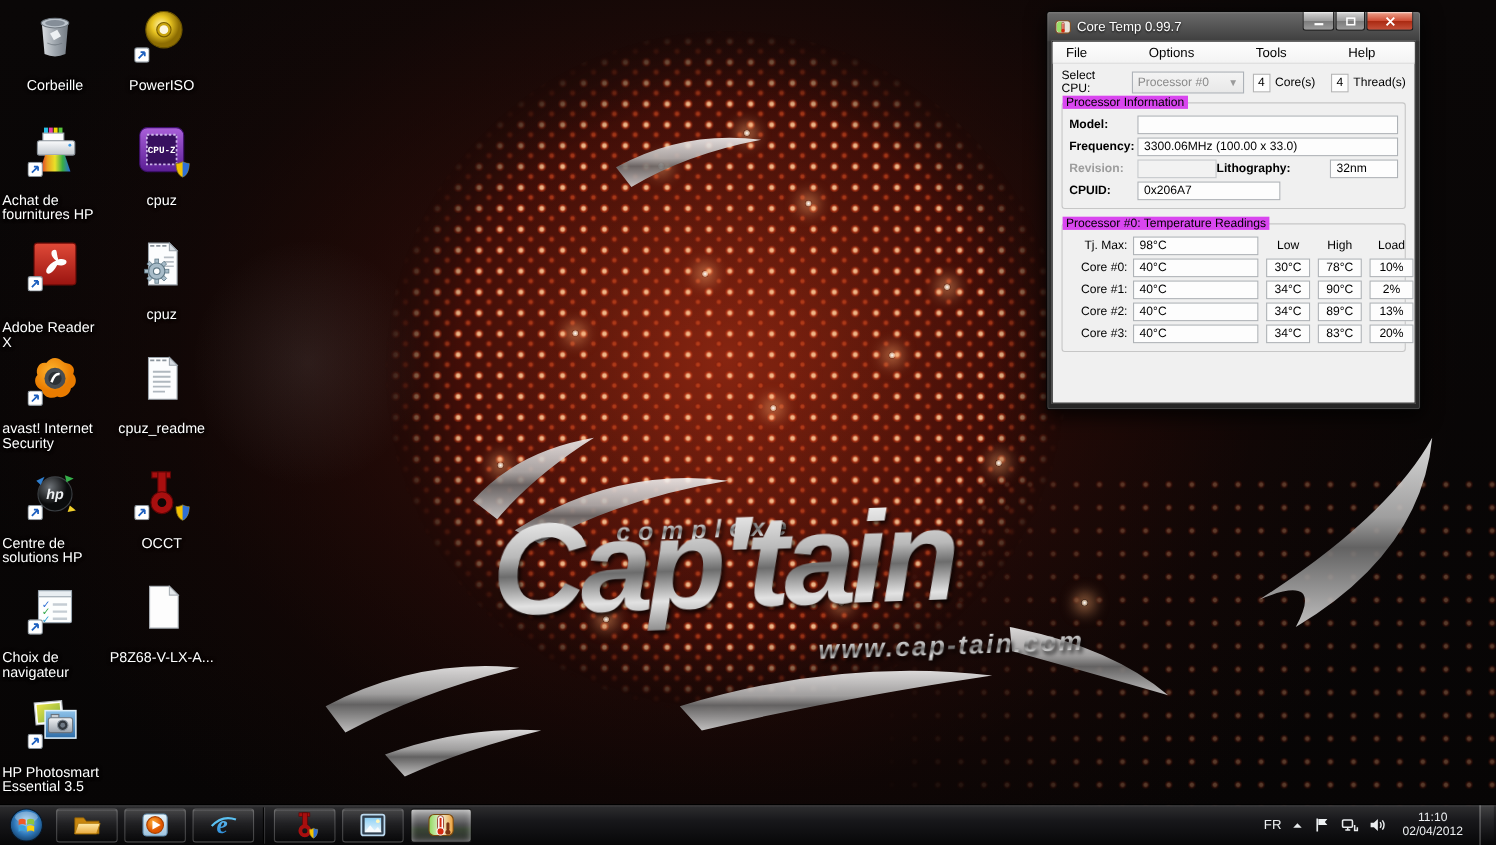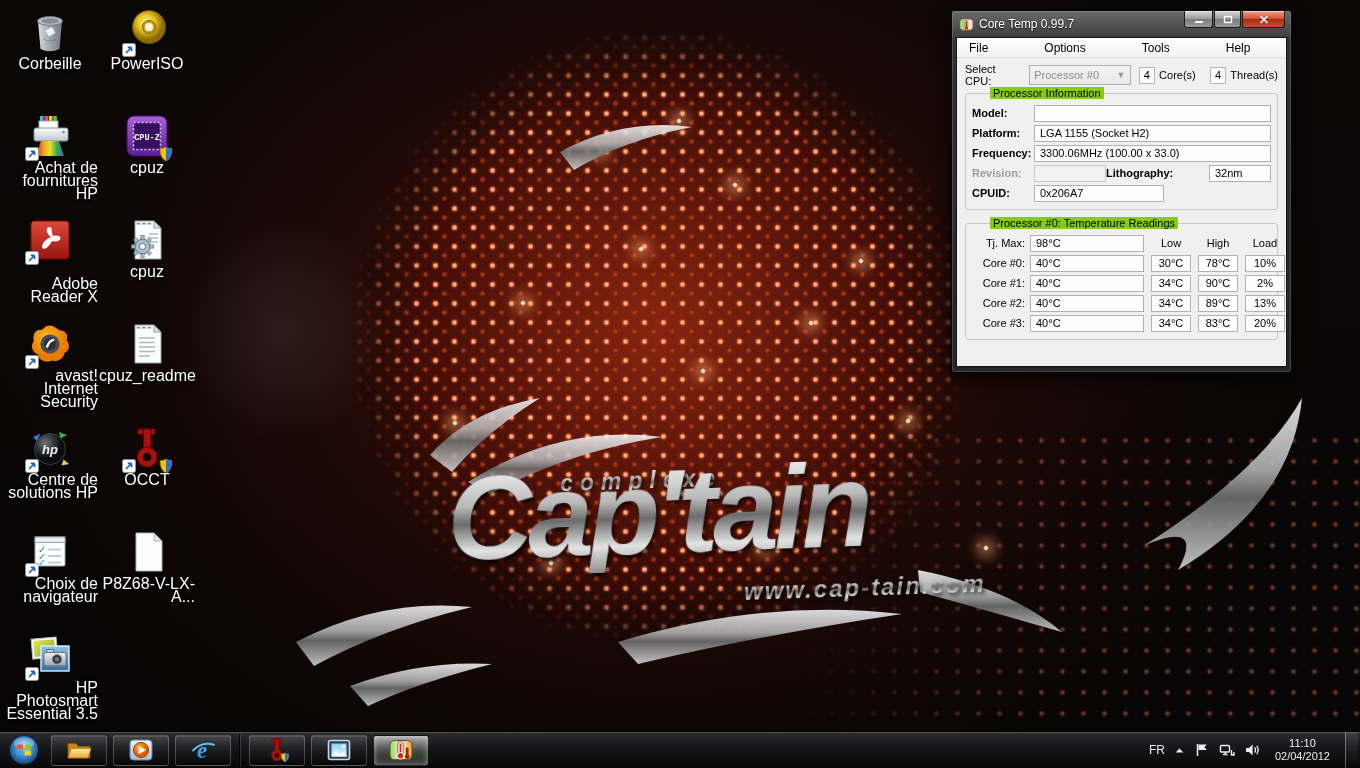--- a/index.html
+++ b/index.html
@@ -41,21 +41,21 @@
   .logo-main  { position:absolute; left:18px; top:30px; font-size:118px; letter-spacing:-5px; line-height:1; }
   .logo-url   { position:absolute; left:312px; top:158px; font-size:24px; letter-spacing:2px; }
 
   
   .dicons { position:absolute; left:2px; top:0; z-index:2; }
   .dicon { position:absolute; width:96px; display:flex; flex-direction:column; align-items:center; cursor:default; }
   .dicon .art { position:relative; width:48px; height:48px; }
   .dicon .art svg.main { width:48px; height:48px; }
   .badge-sc { position:absolute; left:-1px; bottom:-1px; width:14px; height:14px; }
   .badge-sh { position:absolute; right:-2px; bottom:-2px; width:14px; height:16px; }
-  .dicon .lab { margin-top:1px; font-size:16px; line-height:13px; color:#fff; text-align:right;
+  .dicon .lab { margin-top:15px; font-size:13px; line-height:13px; color:#fff; text-align:left;
       text-shadow: 1px 1px 2px #000, 0 0 4px #000; max-width:96px; }
 
   
   .win { position:absolute; left:951px; top:10px; width:341px; height:363px; z-index:5;
       background: linear-gradient(#6a6a6a, #3f3f3f 26px, #333 27px, #262626);
       border:1px solid #060606; border-radius:3px; padding:0 4px 4px 4px;
       box-shadow: inset 0 0 0 1px rgba(255,255,255,.14), 0 5px 18px rgba(0,0,0,.85); }
   .titlebar { height:26px; display:flex; align-items:center; color:#fff; font-size:12px; position:relative; }
   .titlebar .appico { width:15px; height:15px; margin:0 5px 0 3px; }
   .titlebar .ttl { text-shadow:0 1px 2px #000; }
@@ -72,21 +72,21 @@
   .menubar span { padding:2px 8px; cursor:default; }
   .body { padding:6px 8px 0 8px; }
   .cpurow { display:flex; align-items:center; height:22px; margin-bottom:7px;justify-content:flex-end; }
   .combo { width:104px; height:20px; border:1px solid #adb2b8; background:linear-gradient(#f4f4f4,#e8e8e8);
       color:#8a8a8a; display:flex; align-items:center; padding:0 4px; margin-left:6px; }
   .combo .arr { margin-left:auto; color:#9a9a9a; font-size:9px; }
   .nbox { width:17px; height:17px; border:1px solid #b4b4b4; background:#fdfdfd; display:flex;
       align-items:center; justify-content:center; margin:0 4px; }
   .grp { position:relative; border:1px solid #c6c6c6; border-radius:3px; padding:9px 6px 6px 6px; }
   .grp.info { margin-bottom:13px; }
-  .grp > .leg { position:absolute; top:-7px; left:24px; background:#84cc16; padding:0 3px; }
+  .grp > .leg { position:absolute; top:-7px; left:0; background:#d946ef; padding:0 3px; }
   .frow { display:flex; align-items:center; height:20px; }
   .flbl { width:62px; text-align:left; padding-right:5px; flex:none;font-weight:bold; }
   .fbox { border:1px solid #aeb2b6; background:#fdfdfd; height:17px; display:flex; align-items:center;
       padding:0 5px; overflow:hidden; white-space:nowrap; }
   .fbox.grow { flex:1; }
   .dis { color:#9c9c9c; }
   .fbox.dis { background:#f2f2f2; border-color:#c6c9cc; }
   .trow { display:flex; align-items:center; height:20px; }
   .tlbl { width:58px; text-align:right; padding-right:5px; flex:none; }
   .tmain { width:114px; flex:none; }
@@ -456,24 +456,20 @@
         <span>Core(s)</span>
         <span class="nbox" style="margin-left:14px">4</span>
         <span>Thread(s)</span>
       </div>
 
       <div class="grp info">
         <span class="leg">Processor Information</span>
         <div class="frow">
           <span class="flbl">Model:</span>
           <span class="fbox grow"></span>
-        </div>
-        <div class="frow">
-          <span class="flbl">Platform:</span>
-          <span class="fbox grow">LGA 1155 (Socket H2)</span>
         </div>
         <div class="frow">
           <span class="flbl">Frequency:</span>
           <span class="fbox grow">3300.06MHz (100.00 x 33.0)</span>
         </div>
         <div class="frow">
           <span class="flbl dis">Revision:</span>
           <span class="fbox dis" style="width:72px"></span>
           <span class="flbl" style="flex:1; width:auto">Lithography:</span>
           <span class="fbox" style="width:62px">32nm</span>

